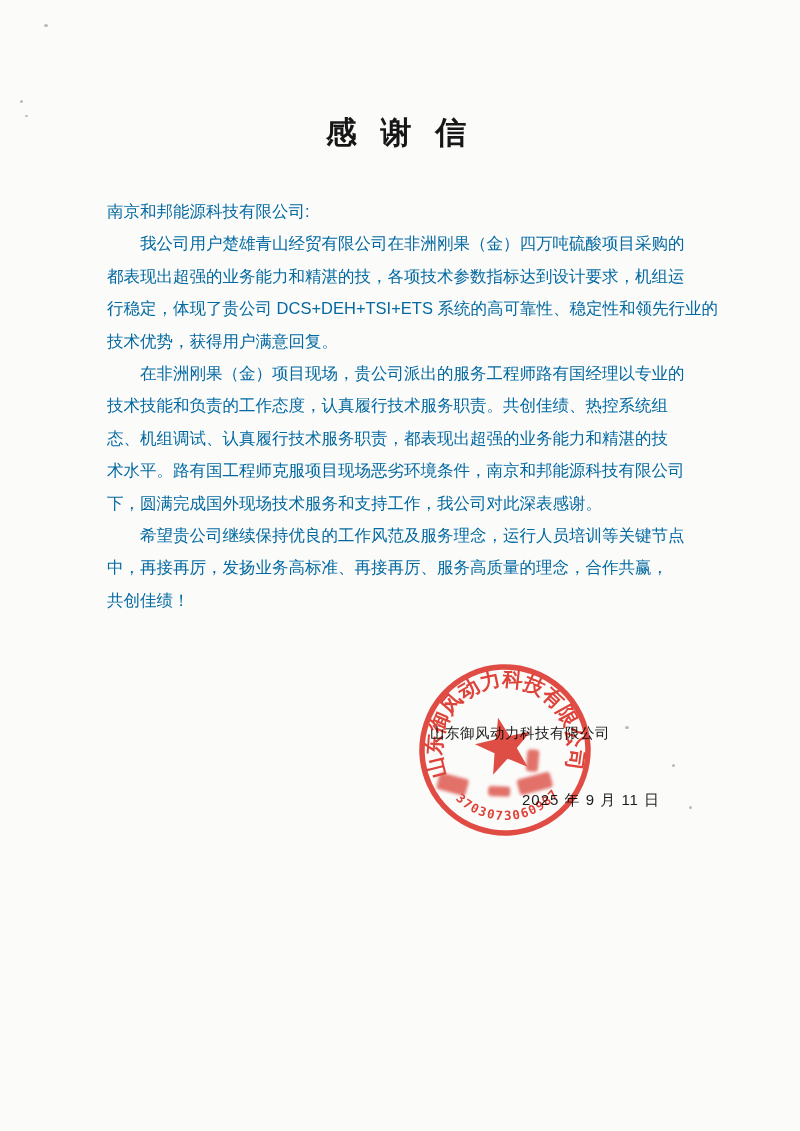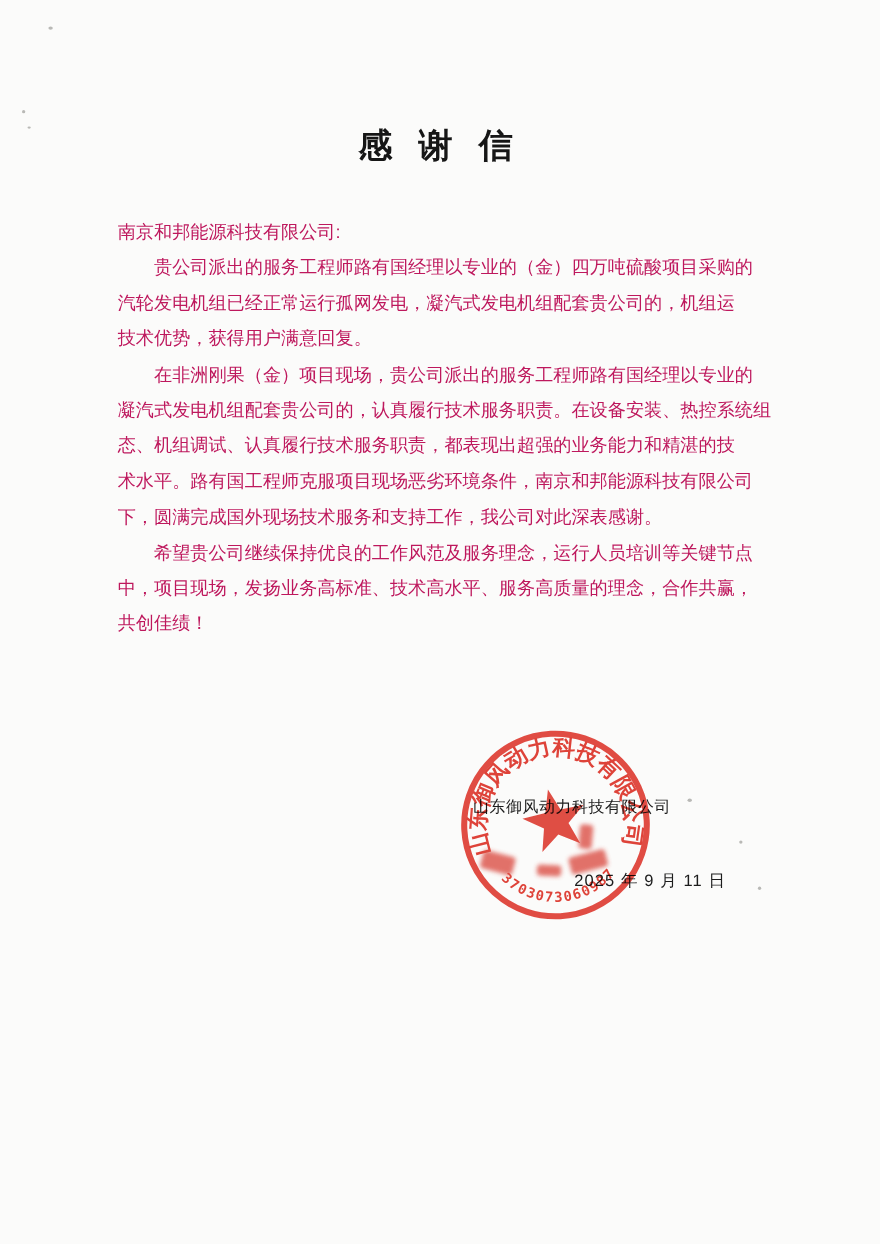--- a/index.html
+++ b/index.html
@@ -10,21 +10,21 @@
     color:#212121;
   }
   .page{position:absolute;inset:0;}
   .title{
     position:absolute;left:0;top:112px;width:800px;
     text-align:center;font-size:31px;font-weight:bold;color:#161616;
     letter-spacing:8px;font-family:"Liberation Serif","DejaVu Serif",serif;
   }
   .body-text{
     position:absolute;left:107px;top:195px;width:585px;
-    font-size:16.5px;line-height:32.4px;color:#be185d;
+    font-size:16.5px;line-height:32.4px;color:#0369a1;
     font-weight:500;
     text-align:left;
   }
   .line{white-space:nowrap;}
   .line.indent{text-indent:2em;}
   .sig-company{
     position:absolute;left:430px;top:724px;
     font-size:14.5px;color:#1c1c1c;letter-spacing:0.5px;z-index:1;
   }
   .sig-date{
@@ -40,30 +40,31 @@
 </style>
 </head>
 <body>
 
 <div class="page">
 
   <div class="title">感 谢 信</div>
 
   <div class="body-text">
     <div class="line">南京和邦能源科技有限公司:</div>
-    <div class="line indent">贵公司派出的服务工程师路有国经理以专业的（金）四万吨硫酸项目采购的</div>
-    <div class="line">汽轮发电机组已经正常运行孤网发电，凝汽式发电机组配套贵公司的，机组运</div>
+    <div class="line indent">我公司用户楚雄青山经贸有限公司在非洲刚果（金）四万吨硫酸项目采购的</div>
+    <div class="line">都表现出超强的业务能力和精湛的技，各项技术参数指标达到设计要求，机组运</div>
+    <div class="line">行稳定，体现了贵公司 DCS+DEH+TSI+ETS 系统的高可靠性、稳定性和领先行业的</div>
     <div class="line">技术优势，获得用户满意回复。</div>
     <div class="line indent">在非洲刚果（金）项目现场，贵公司派出的服务工程师路有国经理以专业的</div>
-    <div class="line">凝汽式发电机组配套贵公司的，认真履行技术服务职责。在设备安装、热控系统组</div>
+    <div class="line">技术技能和负责的工作态度，认真履行技术服务职责。共创佳绩、热控系统组</div>
     <div class="line">态、机组调试、认真履行技术服务职责，都表现出超强的业务能力和精湛的技</div>
     <div class="line">术水平。路有国工程师克服项目现场恶劣环境条件，南京和邦能源科技有限公司</div>
     <div class="line">下，圆满完成国外现场技术服务和支持工作，我公司对此深表感谢。</div>
     <div class="line indent">希望贵公司继续保持优良的工作风范及服务理念，运行人员培训等关键节点</div>
-    <div class="line">中，项目现场，发扬业务高标准、技术高水平、服务高质量的理念，合作共赢，</div>
+    <div class="line">中，再接再厉，发扬业务高标准、再接再厉、服务高质量的理念，合作共赢，</div>
     <div class="line">共创佳绩！</div>
   </div>
 
   <div class="sig-company">山东御风动力科技有限公司</div>
   <div class="sig-date">2025 年 9 月 11 日</div>
 
   <svg class="seal" viewBox="0 0 190 190" xmlns="http://www.w3.org/2000/svg">
     <defs>
       <path id="arcName" d="M 49.7 140.3 A 64 64 0 1 1 140.3 140.3" fill="none"></path>
       <path id="arcSerial" d="M 41.4 140 A 70 70 0 0 0 148.6 140" fill="none"></path>

